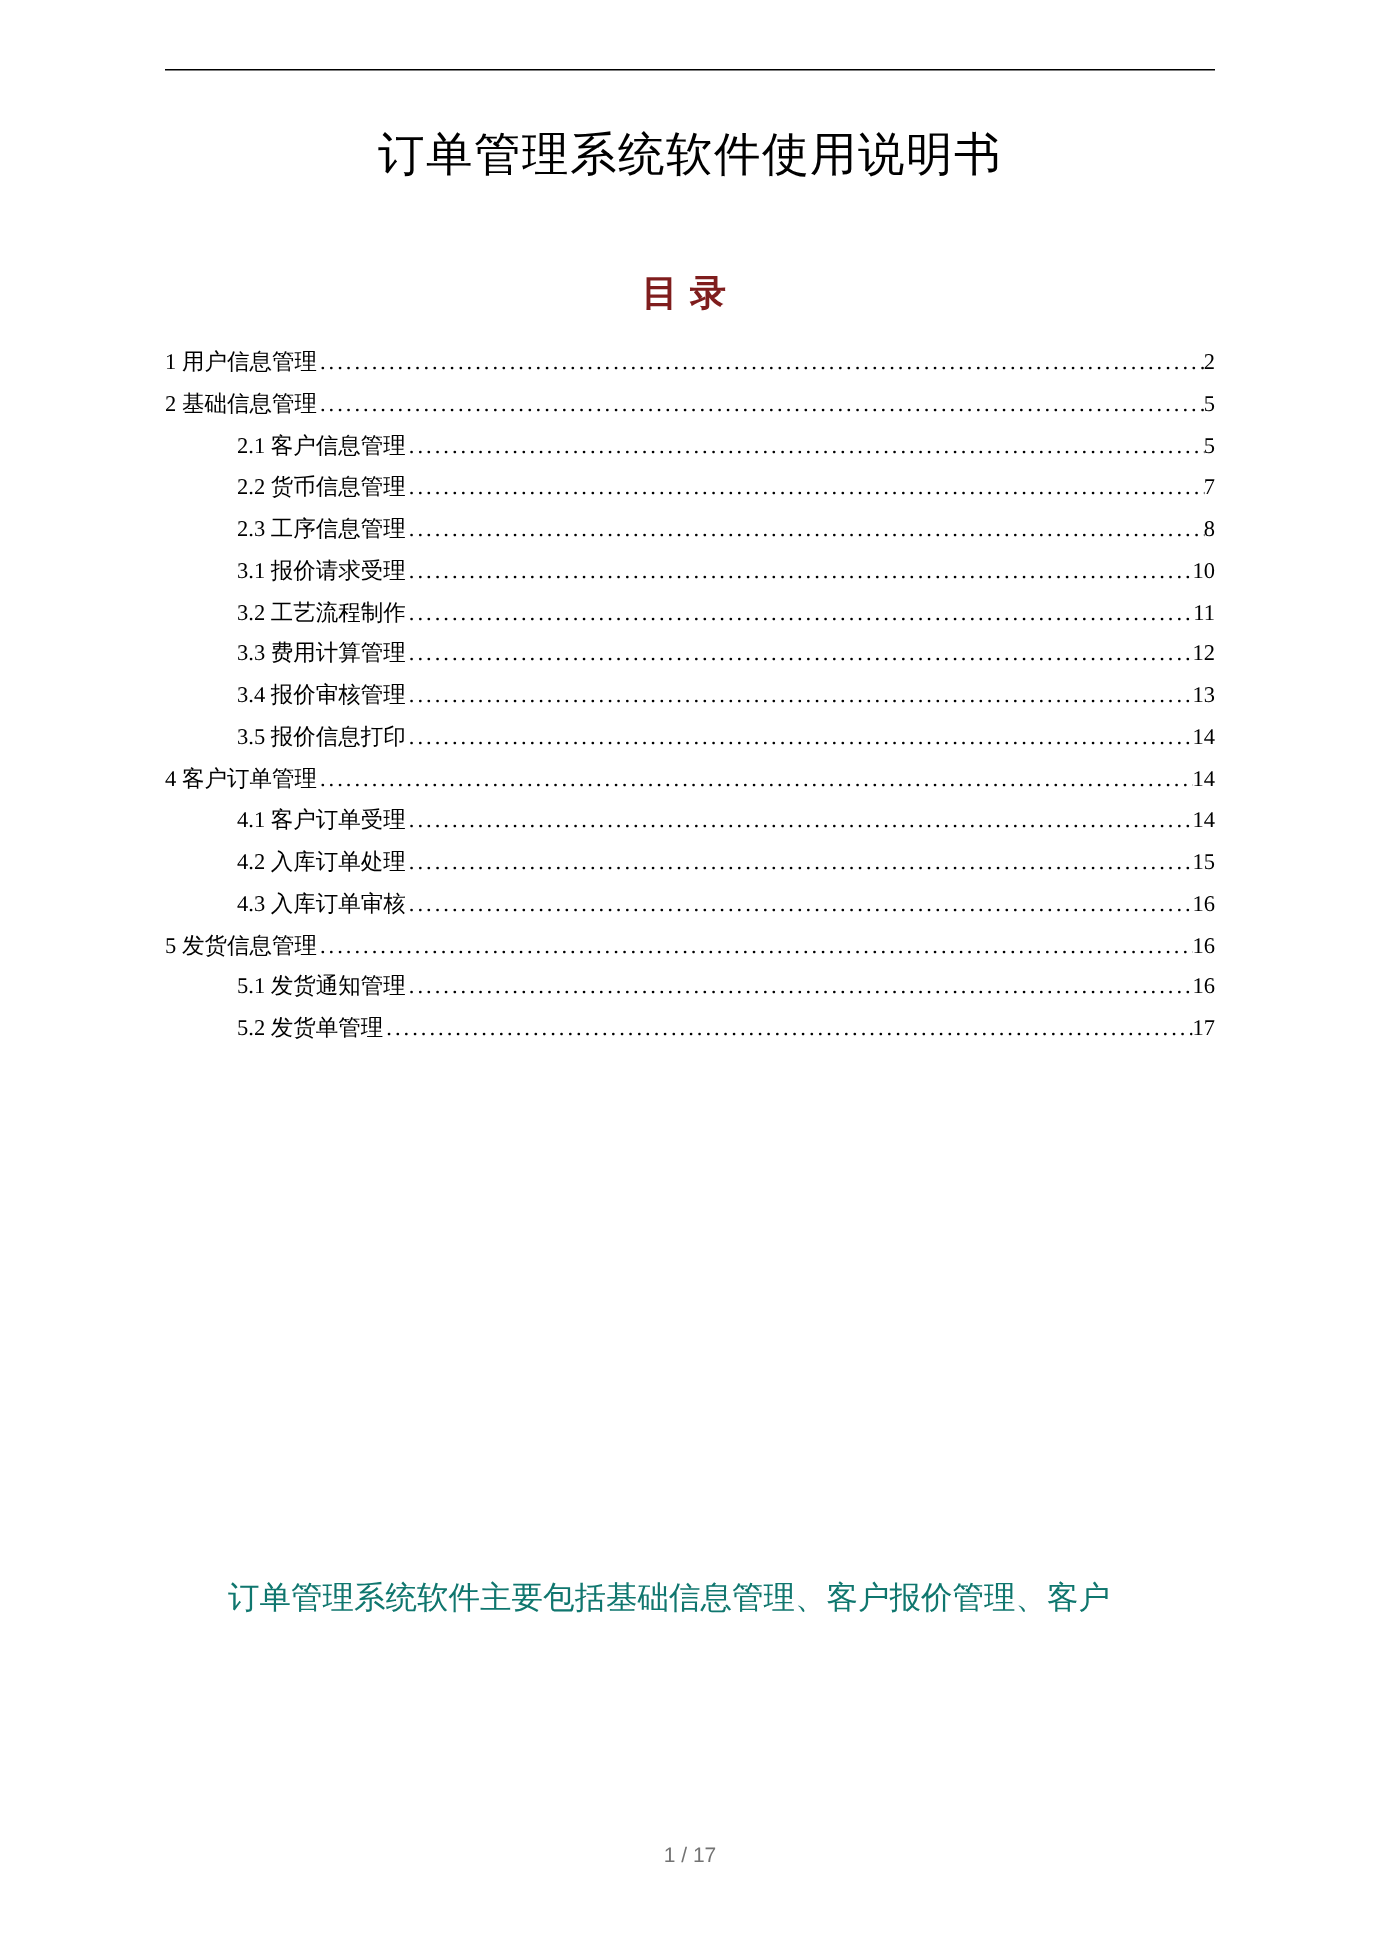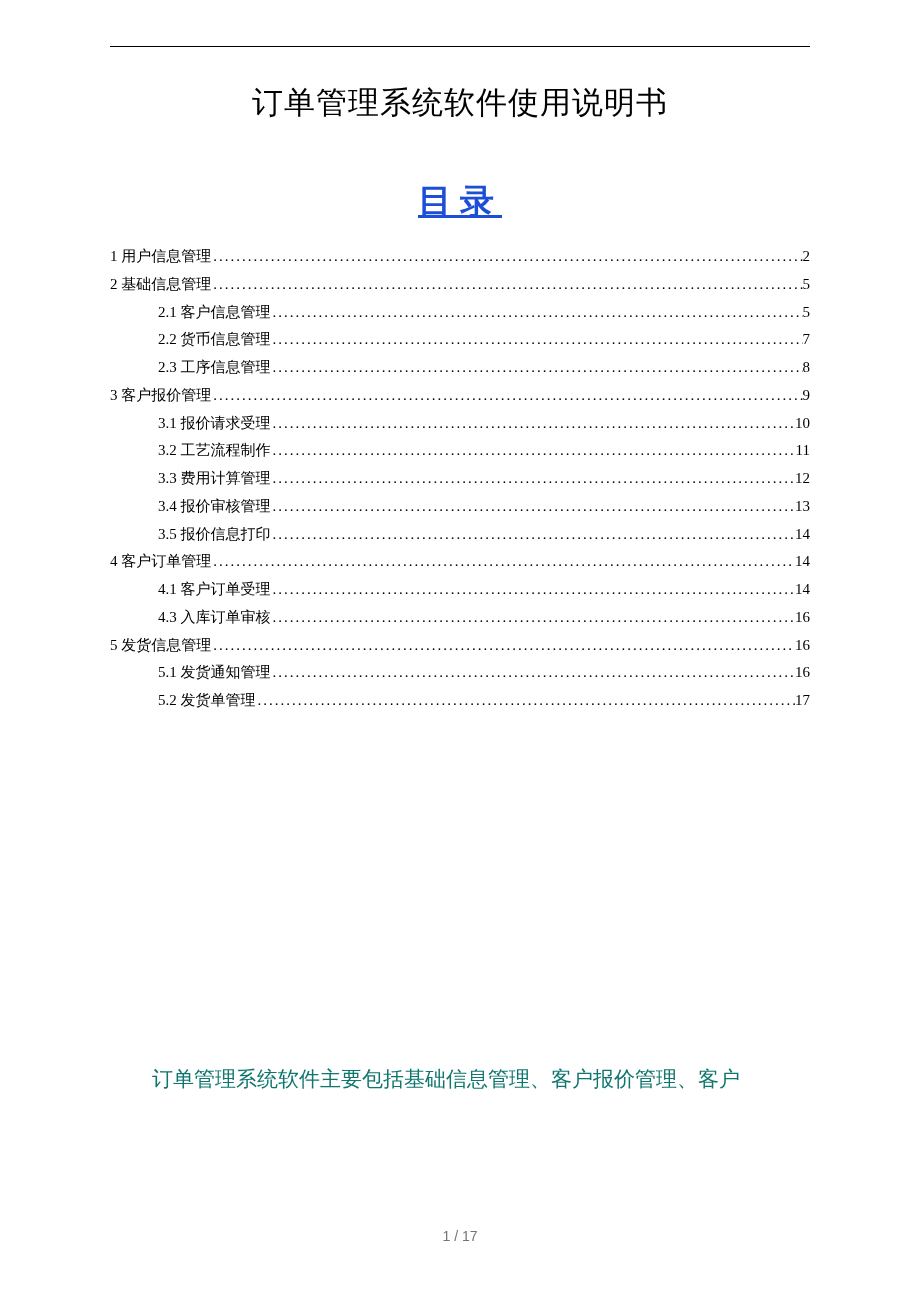--- a/index.html
+++ b/index.html
@@ -21,26 +21,25 @@
       text-align: center;
       font-size: 31px;
       font-weight: normal;
       color: #000;
       letter-spacing: 1px;
       margin-bottom: 55px;
       font-family: "SimSun", "宋体", serif;
     }
     .toc-title {
       text-align: center;
-      font-size: 34px;
-      color: #1d4ed8;
+      font-size: 24px;
+      color: #7f1d1d;
       letter-spacing: 8px;
       margin-bottom: 18px;
       font-family: "SimSun", "宋体", serif;
-      text-decoration: underline;
     }
     .toc {
       font-size: 15px;
       color: #000;
     }
     .toc-row {
       display: flex;
       align-items: flex-end;
       line-height: 1.85;
       white-space: nowrap;
@@ -104,25 +103,20 @@
       <div class="toc-row level-2">
         <span class="toc-label">2.2 货币信息管理</span>
         <span class="toc-dots"></span>
         <span class="toc-page">7</span>
       </div>
       <div class="toc-row level-2">
         <span class="toc-label">2.3 工序信息管理</span>
         <span class="toc-dots"></span>
         <span class="toc-page">8</span>
       </div>
-      <div class="toc-row level-1">
-        <span class="toc-label">3 客户报价管理</span>
-        <span class="toc-dots"></span>
-        <span class="toc-page">9</span>
-      </div>
       <div class="toc-row level-2">
         <span class="toc-label">3.1 报价请求受理</span>
         <span class="toc-dots"></span>
         <span class="toc-page">10</span>
       </div>
       <div class="toc-row level-2">
         <span class="toc-label">3.2 工艺流程制作</span>
         <span class="toc-dots"></span>
         <span class="toc-page">11</span>
       </div>
@@ -145,20 +139,25 @@
         <span class="toc-label">4 客户订单管理</span>
         <span class="toc-dots"></span>
         <span class="toc-page">14</span>
       </div>
       <div class="toc-row level-2">
         <span class="toc-label">4.1 客户订单受理</span>
         <span class="toc-dots"></span>
         <span class="toc-page">14</span>
       </div>
       <div class="toc-row level-2">
+        <span class="toc-label">4.2 入库订单处理</span>
+        <span class="toc-dots"></span>
+        <span class="toc-page">15</span>
+      </div>
+      <div class="toc-row level-2">
         <span class="toc-label">4.3 入库订单审核</span>
         <span class="toc-dots"></span>
         <span class="toc-page">16</span>
       </div>
       <div class="toc-row level-1">
         <span class="toc-label">5 发货信息管理</span>
         <span class="toc-dots"></span>
         <span class="toc-page">16</span>
       </div>
       <div class="toc-row level-2">

